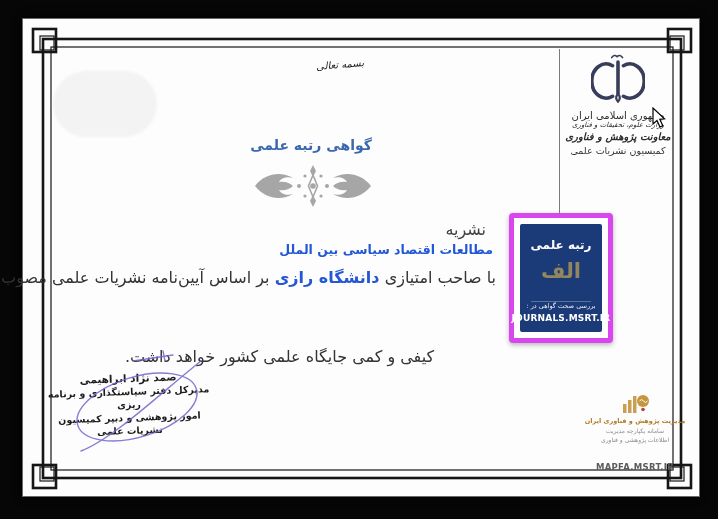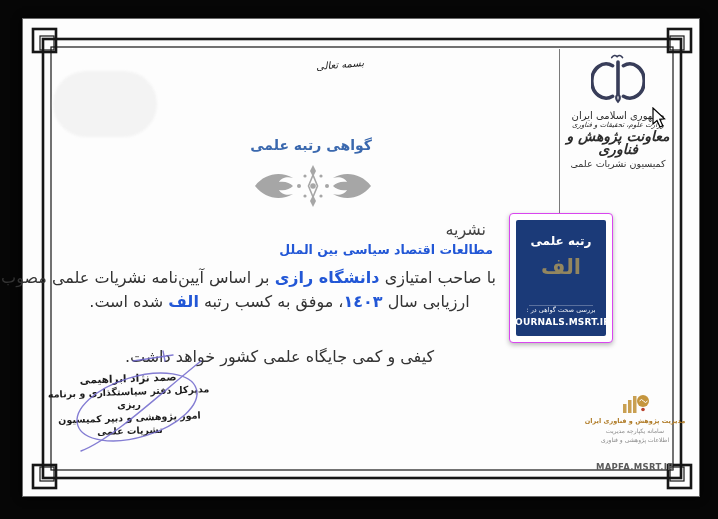--- a/index.html
+++ b/index.html
@@ -12,35 +12,35 @@
   .frame-svg{position:absolute;left:0;top:0;pointer-events:none;}
   .vsep{position:absolute;left:536px;top:30px;width:1px;height:188px;background:#7a7a7a;}
   .blob{position:absolute;left:30px;top:52px;width:104px;height:66px;border-radius:34px;
         background:#f3f3f3;filter:blur(1px);}
   .bismillah{position:absolute;left:272px;top:40px;width:90px;text-align:center;
         font-size:10px;font-style:italic;color:#1d1d1d;transform:rotate(-5deg);direction:rtl;}
   .ministry{position:absolute;left:534px;top:28px;width:122px;text-align:center;direction:rtl;color:#2c2c2c;}
   .ministry .emblem{margin:6px auto 2px;display:block;}
   .ministry .m1{font-size:10px;line-height:9px;}
   .ministry .m2{font-size:7px;font-style:italic;line-height:10px;}
-  .ministry .m3{font-size:14px;font-style:italic;font-weight:bold;line-height:13px;}
+  .ministry .m3{font-size:10px;font-style:italic;font-weight:bold;line-height:13px;}
   .ministry .m4{font-size:9.5px;color:#333;line-height:15px;}
   .cursor{position:absolute;left:629px;top:88px;}
   .title{position:absolute;left:138px;top:118px;width:300px;text-align:center;direction:rtl;
         font-size:14px;font-weight:bold;color:#3a68ae;}
   .ornament{position:absolute;left:224px;top:144px;}
   .jlabel{position:absolute;right:213px;top:201px;direction:rtl;font-size:16px;color:#444;white-space:nowrap;}
   .jname{position:absolute;right:206px;top:223px;direction:rtl;font-size:12.5px;font-weight:bold;
         color:#2257d6;white-space:nowrap;}
   .bline{direction:rtl;font-size:16px;color:#333;white-space:nowrap;}
   .l-right{position:absolute;right:203px;}
   .l-center{position:absolute;left:40px;right:203px;text-align:center;}
   .hl{color:#2257d6;font-weight:bold;}
   .badge-card{position:absolute;left:486px;top:194px;width:104px;height:130px;background:#fff;
-        border:1px solid #d946ef;border-radius:4px;box-shadow:0 2px 5px rgba(0,0,0,.28);box-sizing:border-box;}
+        border:5px solid #d946ef;border-radius:4px;box-shadow:0 2px 5px rgba(0,0,0,.28);box-sizing:border-box;}
   .badge-inner{position:absolute;left:6px;top:6px;right:6px;bottom:6px;background:#1b3a78;border-radius:2px;
         display:flex;flex-direction:column;align-items:center;color:#fff;direction:rtl;}
   .badge-title{margin-top:14px;font-size:12px;font-weight:bold;}
   .badge-rank{margin-top:7px;font-size:21px;font-weight:bold;color:#93865f;}
   .badge-div{margin-top:auto;width:72%;height:1px;background:rgba(255,255,255,.28);}
   .badge-verify{font-size:6.5px;opacity:.92;}
   .badge-url{margin:3px 0 9px;font-size:9px;font-weight:bold;letter-spacing:.2px;direction:ltr;}
   .sig-block{position:absolute;left:18px;top:352px;width:176px;text-align:center;direction:rtl;
         color:#1c1c1c;font-weight:bold;transform:rotate(-2deg);}
   .sig-block .s1{font-size:10.5px;line-height:14px;}
@@ -122,26 +122,20 @@
     <div class="jname">مطالعات اقتصاد سیاسی بین الملل</div>
 
     <div class="bline l-right" style="top:249px;">
       <span>با صاحب امتیازی</span>
       <span class="hl">دانشگاه رازی</span>
       <span>بر اساس آیین‌نامه نشریات علمی مصوب</span>
       <span class="hl">۱۳۹۸/۰۲/۰۹</span>
       <span>در</span>
     </div>
 
-    <div class="bline l-center" style="top:273px;">
-      <span>ارزیابی سال</span>
-      <span class="hl">١٤٠٣</span><span>، موفق به کسب رتبه</span>
-      <span class="hl">الف</span>
-      <span>شده است.</span>
-    </div>
 
     <div class="bline l-center" style="top:328px;">کیفی و کمی جایگاه علمی کشور خواهد داشت.</div>
 
     <div class="badge-card">
       <div class="badge-inner">
         <div class="badge-title">رتبه علمی</div>
         <div class="badge-rank">الف</div>
         <div class="badge-div"></div>
         <div class="badge-verify">بررسی صحت گواهی در :</div>
         <div class="badge-url">JOURNALS.MSRT.IR</div>

